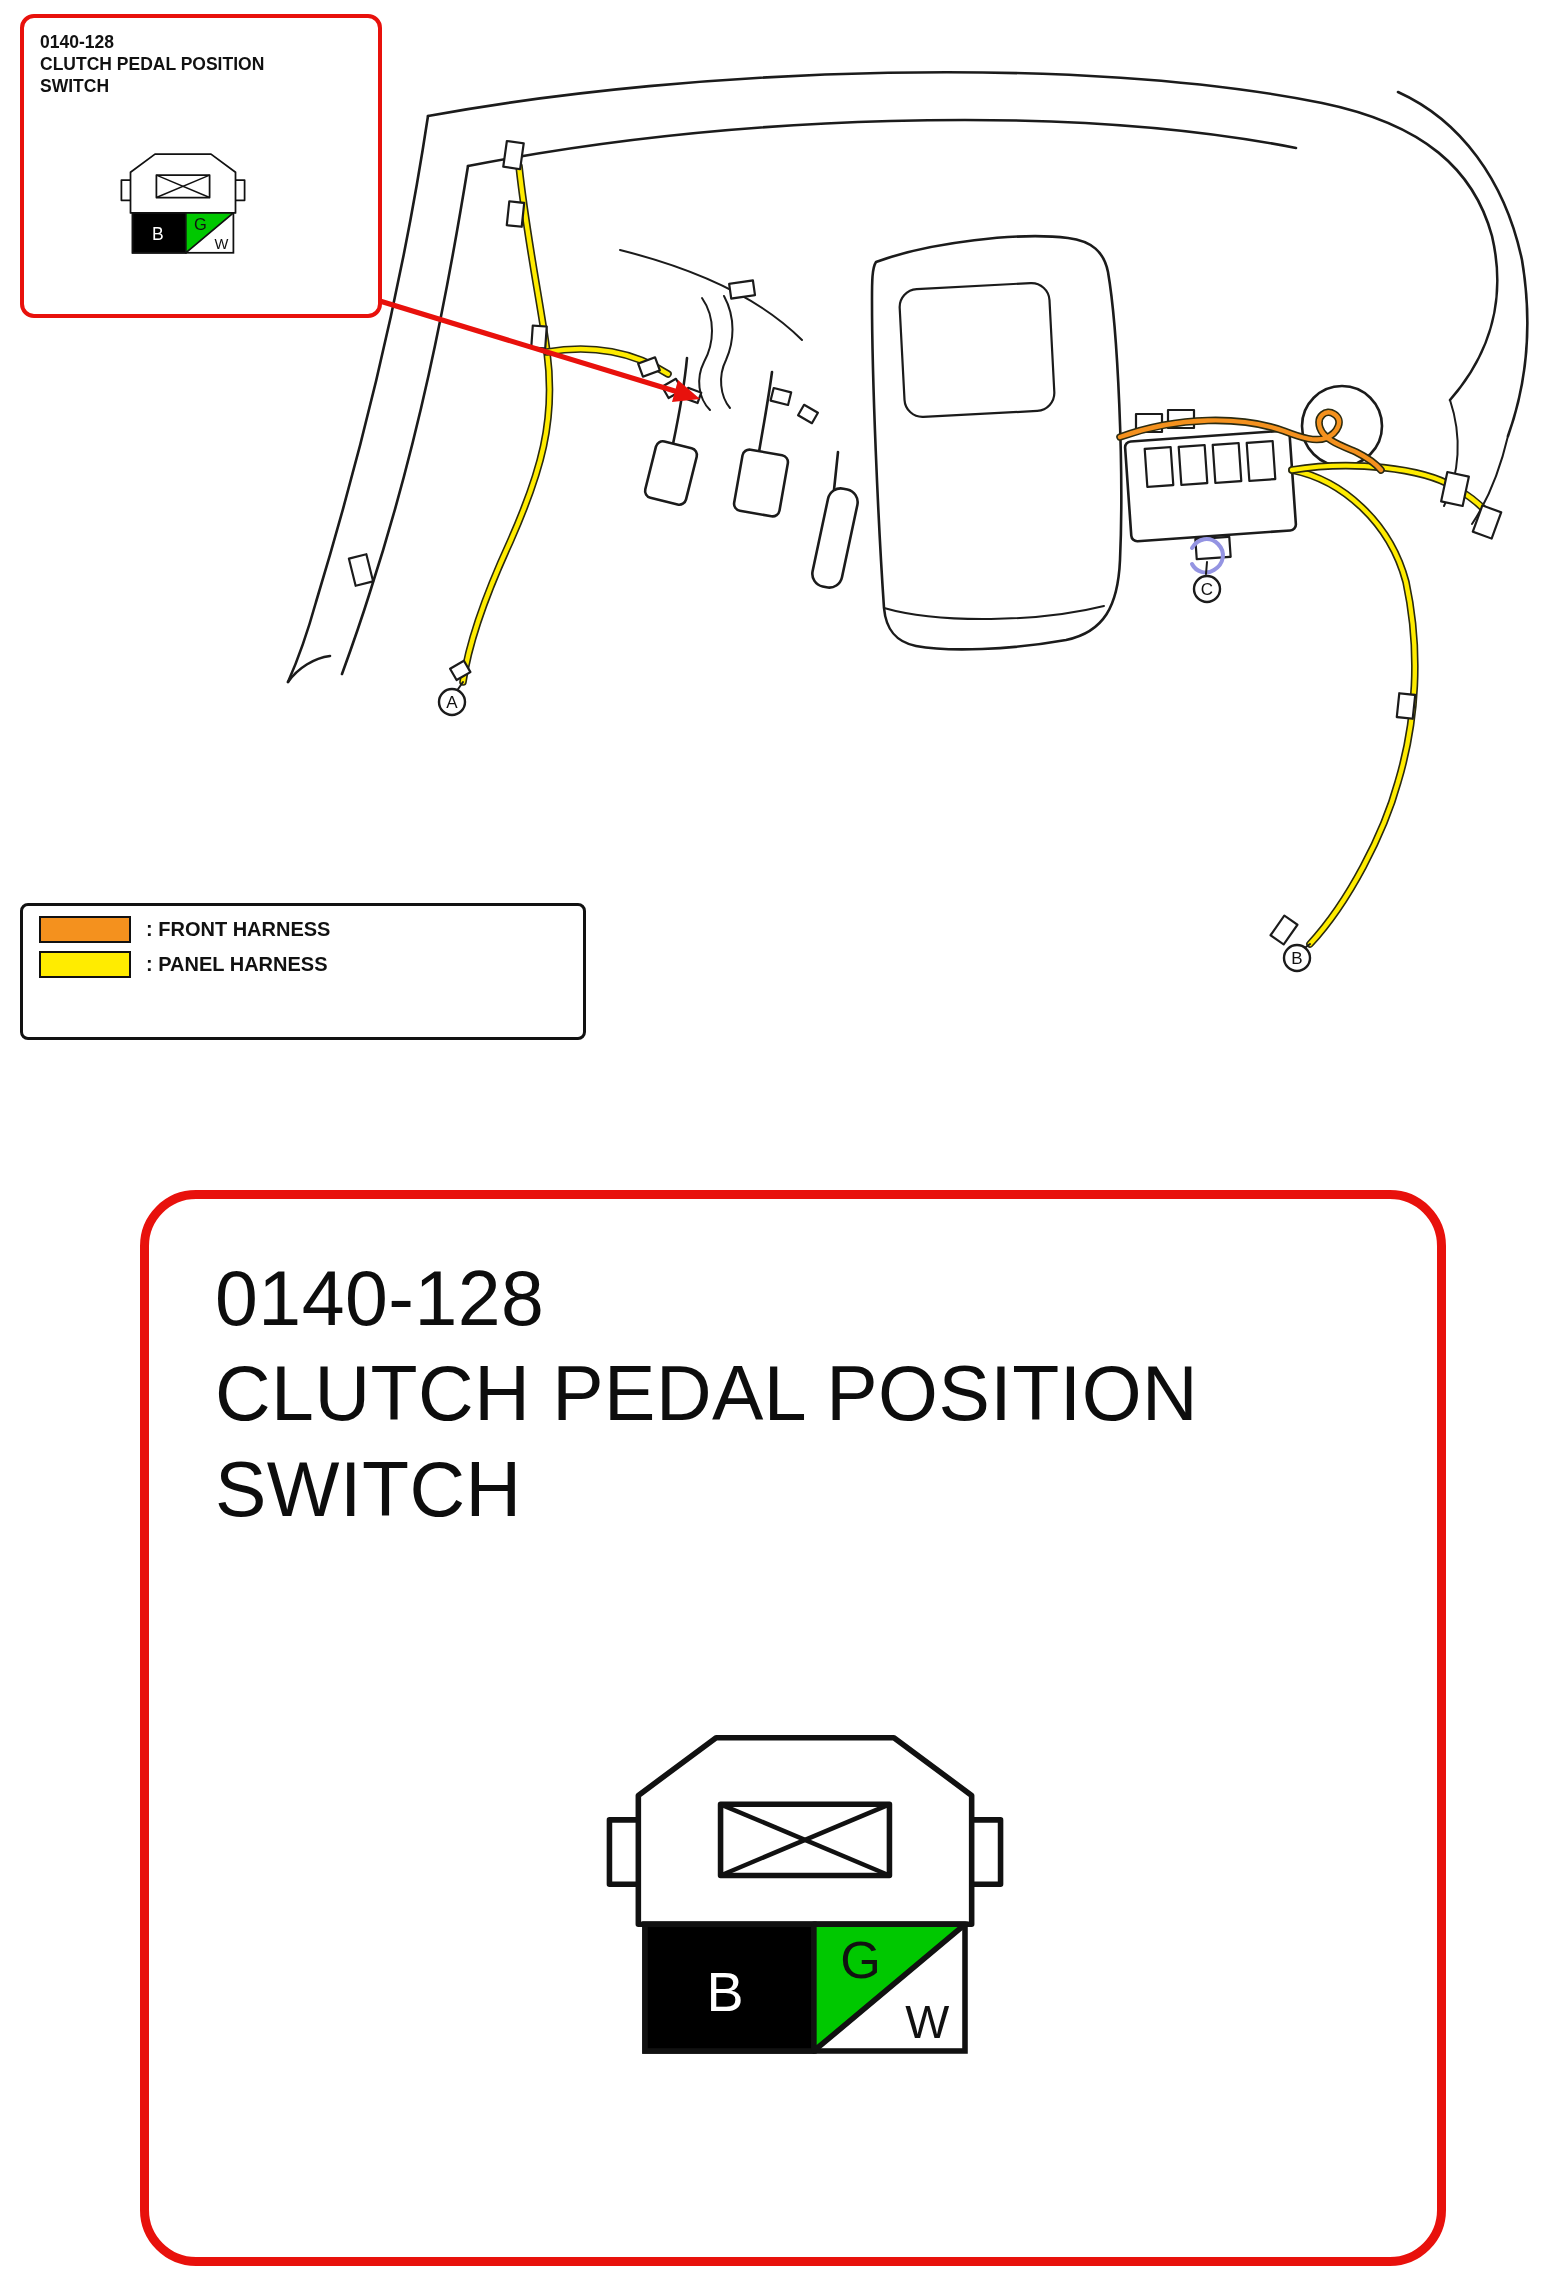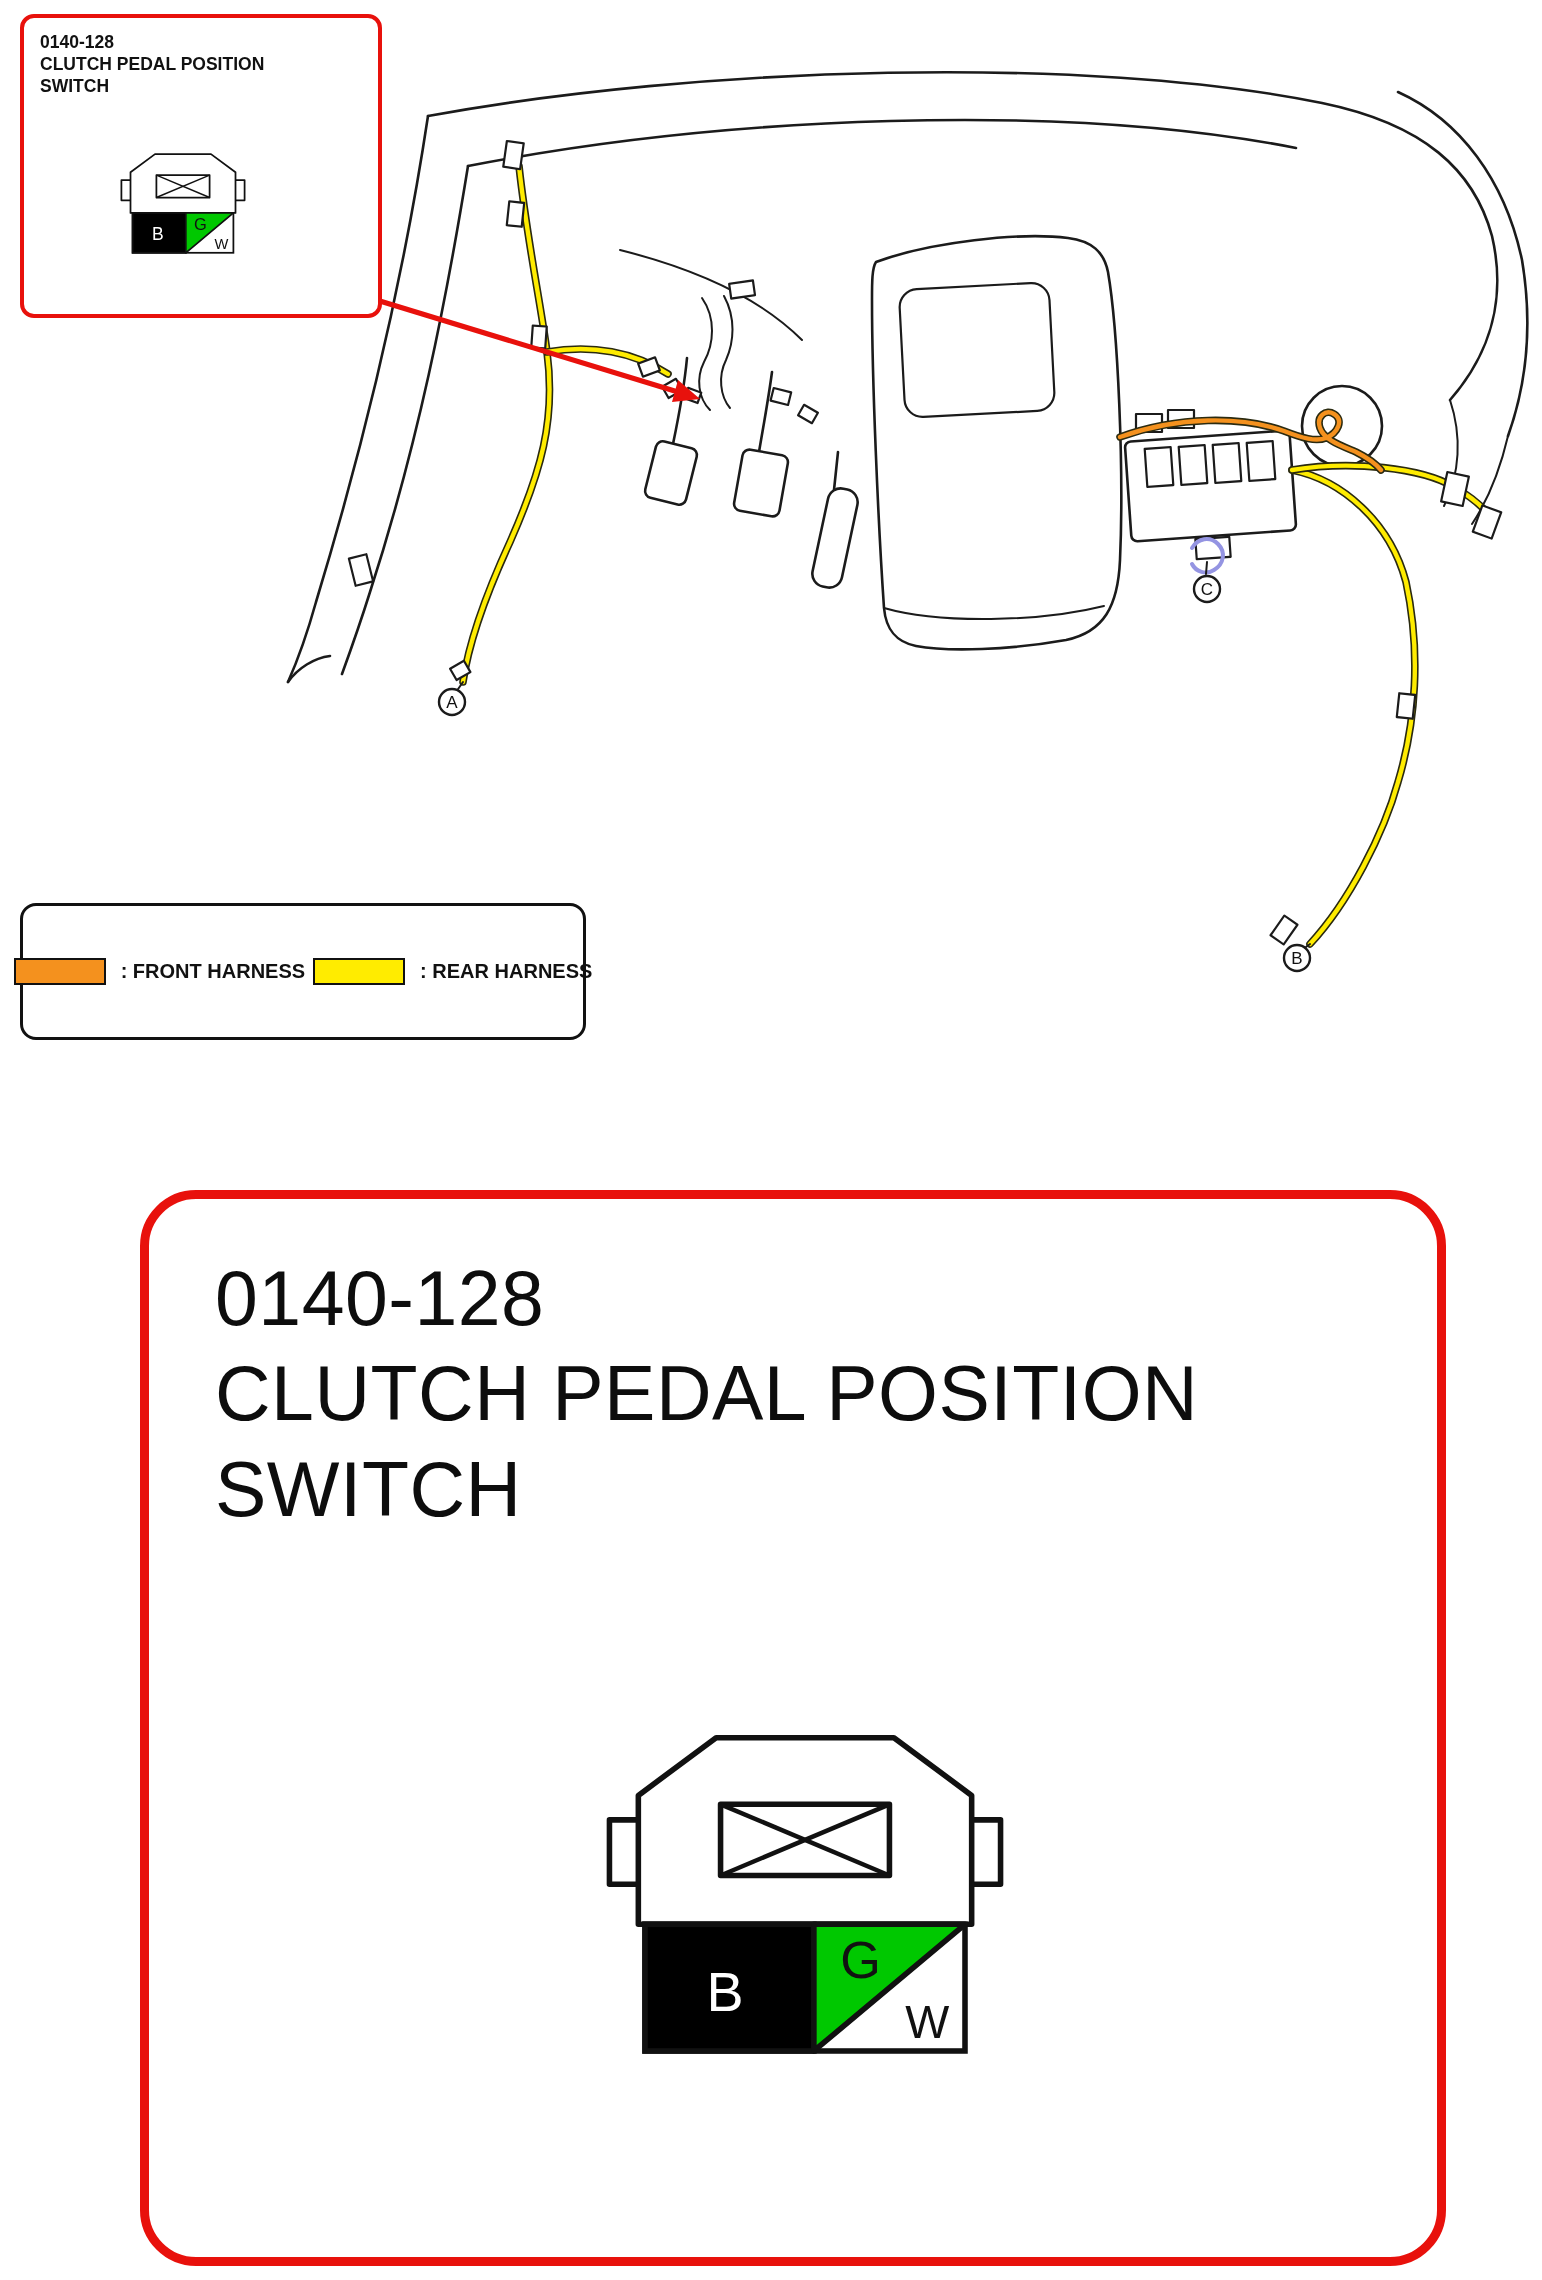--- a/index.html
+++ b/index.html
@@ -26,22 +26,22 @@
 
   
   .callout { position:absolute; left:20px; top:14px; width:362px; height:304px;
              border:4px solid var(--accent_red,#e8110c); border-radius:14px; background:#fff;
              padding:14px 16px; z-index:3; }
   .callout-text div { font-size:17.5px; font-weight:700; line-height:1.25; color:#111; }
   .callout .connector-mini { position:absolute; left:96px; top:134px; width:126px; height:auto; }
 
   
   .legend { position:absolute; left:20px; top:903px; width:566px; height:137px;
-            border:3.5px solid #111; border-radius:16px; background:#fff; z-index:3;
-            display:flex; flex-direction:row; justify-content:center; gap:8px; padding:10px 16px; }
+            border:3.5px solid #111; border-radius:8px; background:#fff; z-index:3;
+            display:flex; flex-direction:column; justify-content:flex-start; gap:8px; padding:10px 16px; }
   .legend-row { display:flex; align-items:center; gap:15px; }
   .swatch { width:92px; height:27px; border:2.5px solid #111; flex:none; }
   .swatch-front { background:var(--front_harness,#f4911e); }
   .swatch-rear  { background:var(--rear_harness,#ffec00); }
   .swatch-ip    { background:var(--instrument_panel_harness,#9494e2); }
   .legend-label { font-size:20px; font-weight:700; color:#111; white-space:nowrap; }
 
   
   .detail-card { position:absolute; left:140px; top:1190px; width:1306px; height:1076px;
                  border:9px solid var(--accent_red,#e8110c); border-radius:56px; background:#fff; }
@@ -198,21 +198,21 @@
     </svg>
   </div>
 
   <div class="legend">
     <div class="legend-row">
       <span class="swatch swatch-front"></span>
       <span class="legend-label">: FRONT HARNESS</span>
     </div>
     <div class="legend-row">
       <span class="swatch swatch-rear"></span>
-      <span class="legend-label">: REAR HARNESS</span>
+      <span class="legend-label">: PANEL HARNESS</span>
     </div>
   </div>
 
   <div class="detail-card">
     <div class="detail-title">
       <div>0140-128</div>
       <div>CLUTCH PEDAL POSITION</div>
       <div>SWITCH</div>
     </div>
     <svg class="connector-large" viewBox="0 0 360 300">

